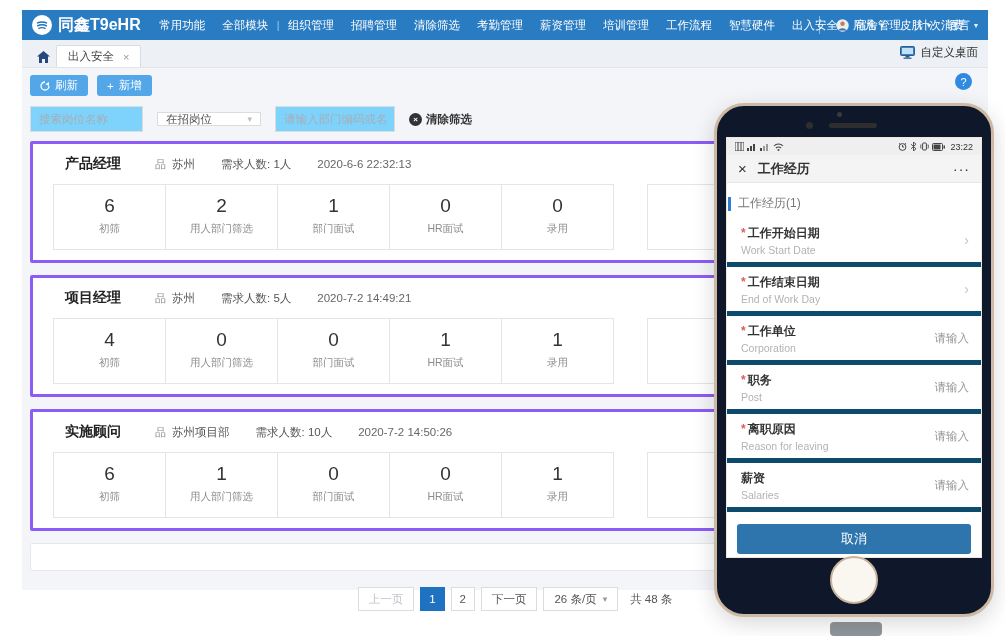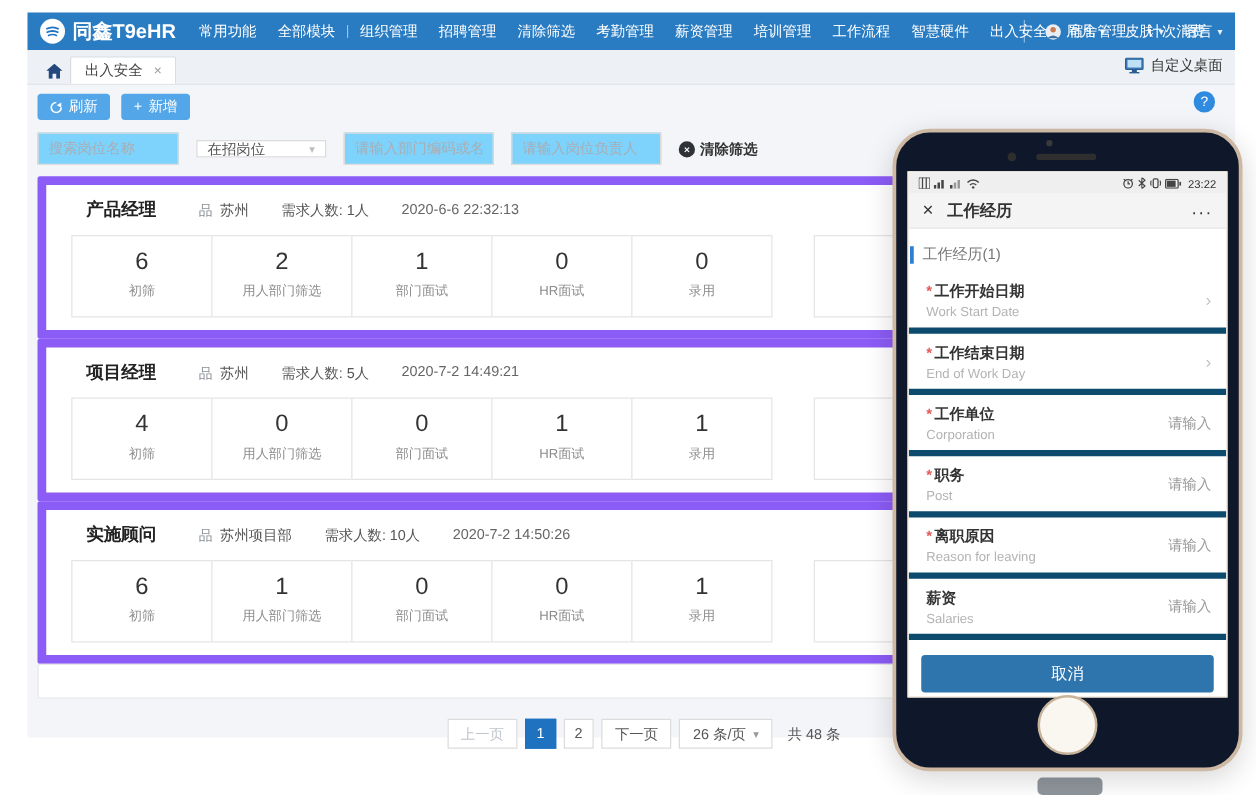--- a/index.html
+++ b/index.html
@@ -39,21 +39,21 @@
   .f-input::placeholder{color:#a9adb3;}
   .f-select{height:14px;border:1px solid #dcdcdc;background:#fff;font-size:11.5px;padding:0 8px;color:#555;
     display:flex;align-items:center;justify-content:space-between;box-sizing:border-box;cursor:pointer;}
   .f-select .caret{color:#b3b7bd;font-size:9px;}
   .clear-filter{display:flex;align-items:center;gap:4px;font-size:11.5px;font-weight:bold;color:#333;cursor:pointer;}
   .circle-x{background:#2f3337;color:#fff;border-radius:50%;width:13px;height:13px;font-size:8px;
     display:flex;align-items:center;justify-content:center;}
 
   
   .cards{padding:0 8px;}
-  .card{background:#fff;border:7px solid #8b5cf6;margin-bottom:0;padding:0 10px 10px;border-radius:2px;}
+  .card{background:#fff;border:3px solid #8b5cf6;margin-bottom:12px;padding:0 10px 10px;border-radius:2px;}
   .card-head{display:flex;align-items:center;height:40px;font-size:11.5px;color:#555;}
   .job-title{font-size:14px;font-weight:bold;color:#222;margin:0 34px 0 22px;cursor:pointer;}
   .meta{display:flex;align-items:center;gap:6px;margin-right:26px;white-space:nowrap;}
   .org-icon{color:#8a8f95;font-size:11px;}
   .time{color:#666;}
   .stats{display:flex;padding-left:10px;}
   .stat-box{width:113px;height:66px;border:1px solid #e5e5e5;text-align:center;padding-top:11px;box-sizing:border-box;
     margin-left:-1px;background:#fff;cursor:pointer;}
   .stat-box:first-child{margin-left:0;}
   .stat-box.last{margin-left:33px;flex:1;}
@@ -194,21 +194,20 @@
   </div>
   <div class="help-fab">?</div>
 
   <div class="filters">
     <input class="f-input" style="width: 113px;" placeholder="搜索岗位名称">
     <span class="f-select" style="width:104px">
       <span>在招岗位</span>
       <span class="caret">▾</span>
     </span>
     <input class="f-input" style="width: 120px;" placeholder="请输入部门编码或名称">
-    <input class="f-input" style="width: 120px;" placeholder="请输入岗位负责人">
     <span class="clear-filter">
       <span class="circle-x">×</span>
       <span>清除筛选</span>
     </span>
   </div>
 
   <div class="cards">
       <section class="card">
         <div class="card-head">
           <h3 class="job-title">产品经理</h3>

